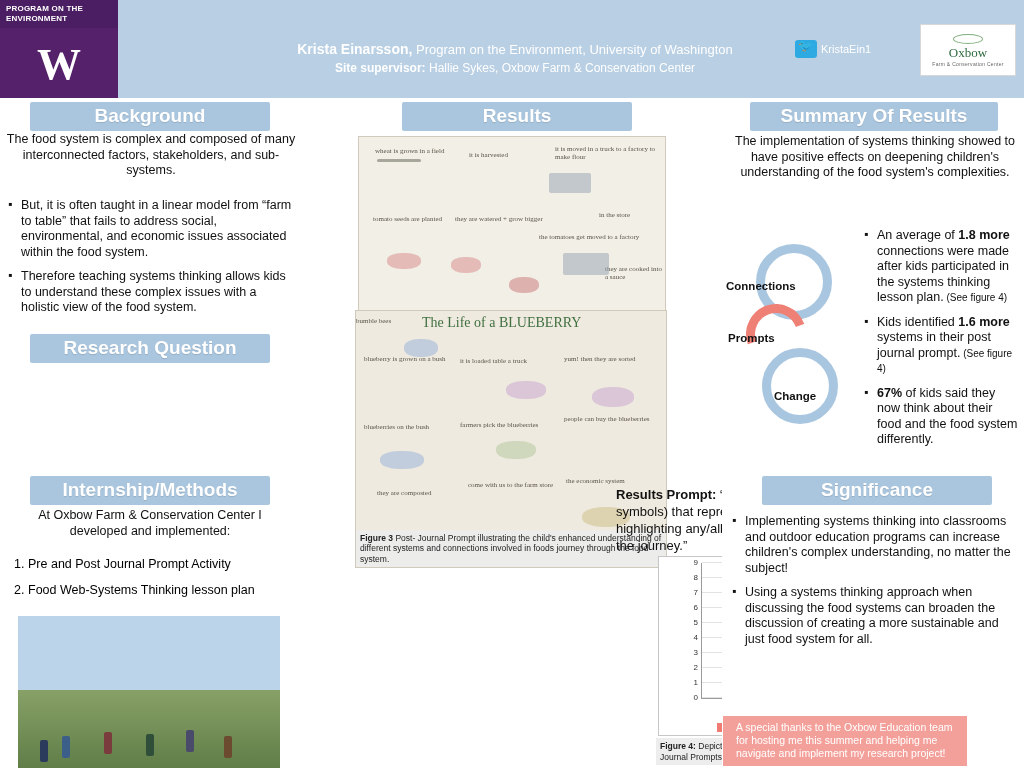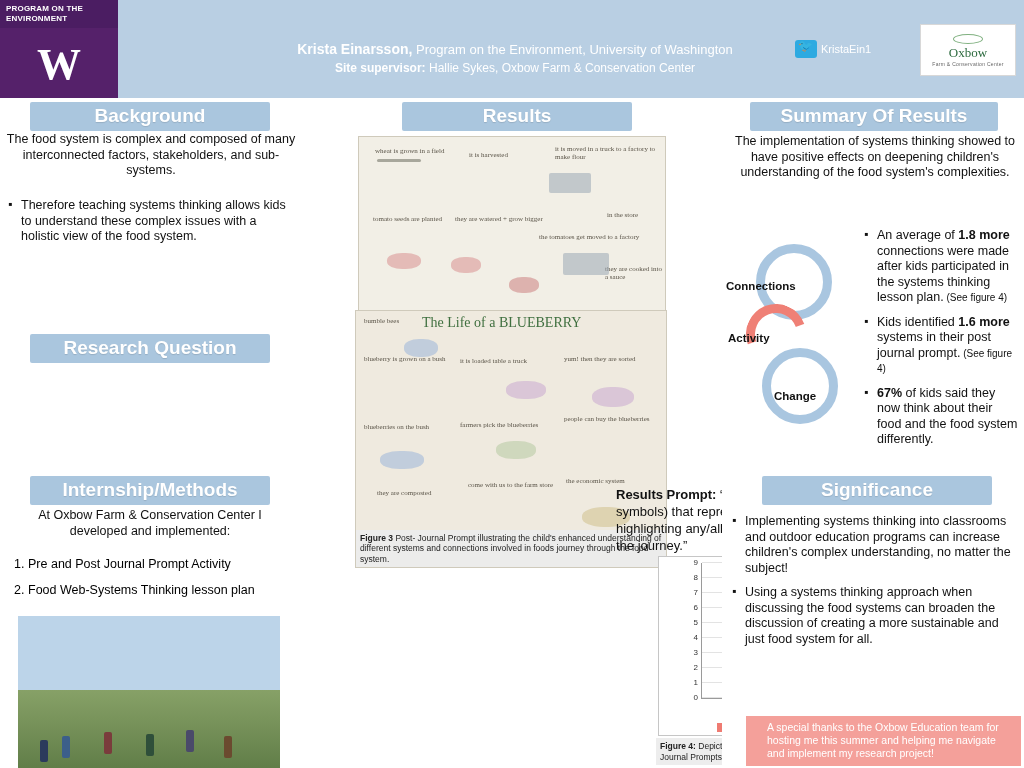--- a/index.html
+++ b/index.html
@@ -188,23 +188,23 @@
   .cyc-arc-red {
     position: absolute; width: 60px; height: 60px; border: 9px solid transparent;
     border-left-color: #ef8076; border-top-color: #ef8076; border-radius: 50%;
     transform: rotate(25deg);
   }
   .cyc-label { position: absolute; font-size: 11.5px; font-weight: bold; color: #111; }
   #results-list { position: absolute; left: 140px; top: 124px; width: 158px; }
   #significance-band { position: absolute; left: 40px; top: 378px; width: 230px; }
   #significance-list { position: absolute; left: 8px; top: 410px; width: 290px; }
   #thanks-box {
-    position: absolute; left: 24px; top: 618px; width: 275px; height: 50px;
+    position: absolute; left: 1px; top: 618px; width: 244px; height: 50px;
     background: #f4a09a; color: #ffffff; font-size: 10.5px; line-height: 13px;
-    padding: 5px 21px;
+    padding: 5px 13px;
   }
   b, strong { font-weight: bold; }
   .small-note { font-size: 10px; }
 </style>
 </head>
 <body>
 
 <div class="header">
 
   <div class="header-logo-left">
@@ -239,20 +239,21 @@
   </div>
 </div>
 
 <div class="col col-left">
 
   <div class="band" id="background-band">Background</div>
 
   <div class="body-text center" id="background-text">The food system is complex and composed of many interconnected factors, stakeholders, and sub-systems.</div>
 
   <ul class="sq" id="background-list">
+    <li>But, it is often taught in a linear model from “farm to table” that fails to address social, environmental, and economic issues associated within the food system.</li>
     <li>Therefore teaching systems thinking allows kids to understand these complex issues with a holistic view of the food system.</li>
   </ul>
 
   <div class="band" id="rq-band">Research Question</div>
 
   <div class="band" id="methods-band">Internship/Methods</div>
   <div class="body-text center" id="methods-intro">At Oxbow Farm &amp; Conservation Center I developed and implemented:</div>
 
   <ol class="num" id="methods-list">
     <li>Pre and Post Journal Prompt Activity</li>
@@ -277,36 +278,36 @@
 
   <div id="fig2-img">
     <div class="scribble" style="left:18px; top:22px; width:44px; height:3px;"></div>
     <div class="scribble-txt" style="left:16px; top:10px;">wheat is grown in a field</div>
     <div class="scribble-txt" style="left:110px; top:14px;">it is harvested</div>
     <div class="scribble-txt" style="left:196px; top:8px;">it is moved in a truck to a factory to make flour</div>
     <div class="scribble-txt" style="left:14px; top:78px;">tomato seeds are planted</div>
     <div class="scribble-txt" style="left:96px; top:78px;">they are watered + grow bigger</div>
     <div class="scribble-txt" style="left:180px; top:96px;">the tomatoes get moved to a factory</div>
     <div class="scribble-txt" style="left:246px; top:128px;">they are cooked into a sauce</div>
-    <div class="scribble-txt" style="left:240px; top:74px;margin-left:8px;">in the store</div>
+    <div class="scribble-txt" style="left:240px; top:74px;">in the store</div>
     <div class="scribble-txt" style="left:40px; top:190px;">everything is connected</div>
     <div class="blob" style="left:28px; top:116px; width:34px; height:16px; background:#d98f8f;"></div>
     <div class="blob" style="left:92px; top:120px; width:30px; height:16px; background:#d98f8f;"></div>
     <div class="blob" style="left:150px; top:140px; width:30px; height:16px; background:#cc8080;"></div>
     <div class="scribble" style="left:190px; top:36px; width:42px; height:20px; background:#9aa8b5;"></div>
     <div class="scribble" style="left:204px; top:116px; width:46px; height:22px; background:#9aa8b5;"></div>
     <div class="scribble" style="left:150px; top:196px; width:60px; height:26px; background:#a8a8a8;"></div>
     <div class="fig-caption" style="left:0; bottom:0; width:308px;">
       <b>Figure 2:</b><span> Pre- Journal Prompt drawing showing their understanding of how food travels through the food system</span>
     </div>
   </div>
 
   <div id="fig3-img">
     <div class="scribble-txt" style="left:66px; top:8px; font-size:14px; color:#3f6f3f;">The Life of a BLUEBERRY</div>
-    <div class="scribble-txt" style="left:8px; top:6px;">bumble bees</div>
+    <div class="scribble-txt" style="left:0; top:6px;">bumble bees</div>
     <div class="scribble-txt" style="left:8px; top:44px;">blueberry is grown on a bush</div>
     <div class="scribble-txt" style="left:104px; top:46px;">it is loaded table a truck</div>
     <div class="scribble-txt" style="left:208px; top:44px;">yum! then they are sorted</div>
     <div class="scribble-txt" style="left:8px; top:112px;">blueberries on the bush</div>
     <div class="scribble-txt" style="left:104px; top:110px;">farmers pick the blueberries</div>
     <div class="scribble-txt" style="left:208px; top:104px;">people can buy the blueberries</div>
     <div class="scribble-txt" style="left:21px; top:178px;">they are composted</div>
     <div class="scribble-txt" style="left:112px; top:170px;">come with us to the farm store</div>
     <div class="scribble-txt" style="left:210px; top:166px;">the economic system</div>
     <div class="blob" style="left:48px; top:28px; width:34px; height:18px; background:#9ab4d8;"></div>
@@ -389,21 +390,21 @@
 <div class="col col-right">
 
   <div class="band" id="summary-band">Summary Of Results</div>
   <div class="body-text center" id="summary-text">The implementation of systems thinking showed to have positive effects on deepening children's understanding of the food system's complexities.</div>
 
   <div id="cycle-graphic">
     <div class="cyc-ring" style="left:28px; top:24px;"></div>
     <div class="cyc-ring" style="left:34px; top:128px;"></div>
     <div class="cyc-arc-red" style="left:18px; top:84px;"></div>
     <div class="cyc-label" style="left:-2px; top:60px;">Connections</div>
-    <div class="cyc-label" style="left:0px; top:112px;">Activity</div>
+    <div class="cyc-label" style="left:0px; top:112px;">Prompts</div>
     <div class="cyc-label" style="left:46px; top:170px;">Change</div>
   </div>
 
   <ul class="sq" id="results-list">
     <li>
       <span>An average of </span><b>1.8 more</b><span> connections were made after kids participated in the systems thinking lesson plan.</span><span class="small-note"> (See figure 4)</span>
     </li>
     <li>
       <span>Kids identified </span><b>1.6 more</b><span> systems in their post journal prompt.</span><span class="small-note"> (See figure 4)</span>
     </li>

